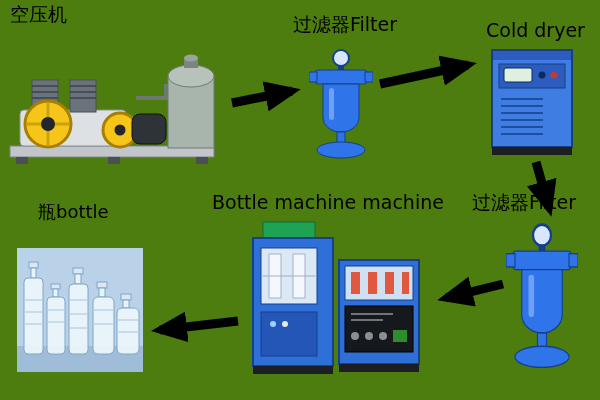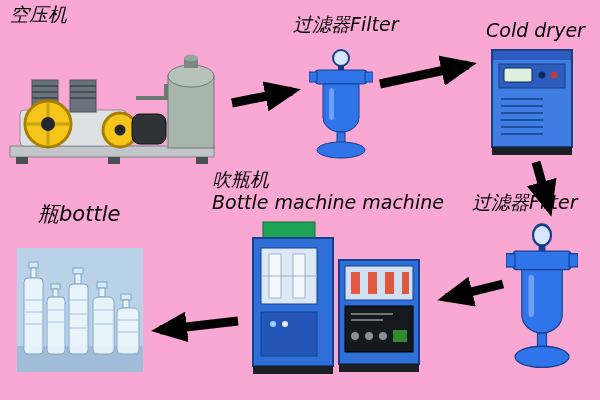--- a/index.html
+++ b/index.html
@@ -1,48 +1,46 @@
 <!DOCTYPE html>
 <html><head>
 <meta charset="utf-8">
 <style>
   html,body{margin:0;padding:0;background:#fff;}
   .canvas{
     position:relative;
     width:600px;height:400px;
-    background:#f9a8d4;
+    background:#4d7c0f;
     overflow:hidden;
     font-family:"DejaVu Sans","Liberation Sans",sans-serif;
     color:#000;
-    font-style:italic;
   }
   .lbl{
     position:absolute;
     font-size:19px;
     line-height:1.15;
     white-space:nowrap;
     color:#000;
   }
-  .lbl-big{font-size:21px;}
+  .lbl-big{font-size:18px;}
   .node{position:absolute;}
   .node svg{display:block;width:100%;height:100%;}
   .arrows{position:absolute;left:0;top:0;width:600px;height:400px;pointer-events:none;}
 </style>
 </head>
 <body>
 
 <div class="canvas">
 
   <div class="lbl" style="left:10px;top:4px;">空压机</div>
 
   <div class="lbl" style="left:293px;top:14px;">过滤器Filter</div>
 
   <div class="lbl" style="left:486px;top:20px;">Cold dryer</div>
 
-  <div class="lbl" style="left:212px;top:169px;">吹瓶机</div>
   <div class="lbl" style="left:212px;top:192px;">Bottle machine machine</div>
 
   <div class="lbl" style="left:472px;top:192px;">过滤器Filter</div>
 
   <div class="lbl lbl-big" style="left:38px;top:202px;">瓶bottle</div>
 
   <div class="node" style="left:8px;top:46px;width:220px;height:122px;">
     <svg viewBox="0 0 220 122">
 
       <rect x="2" y="100" width="204" height="11" fill="#c2c6ca" stroke="#7e8488"></rect>

